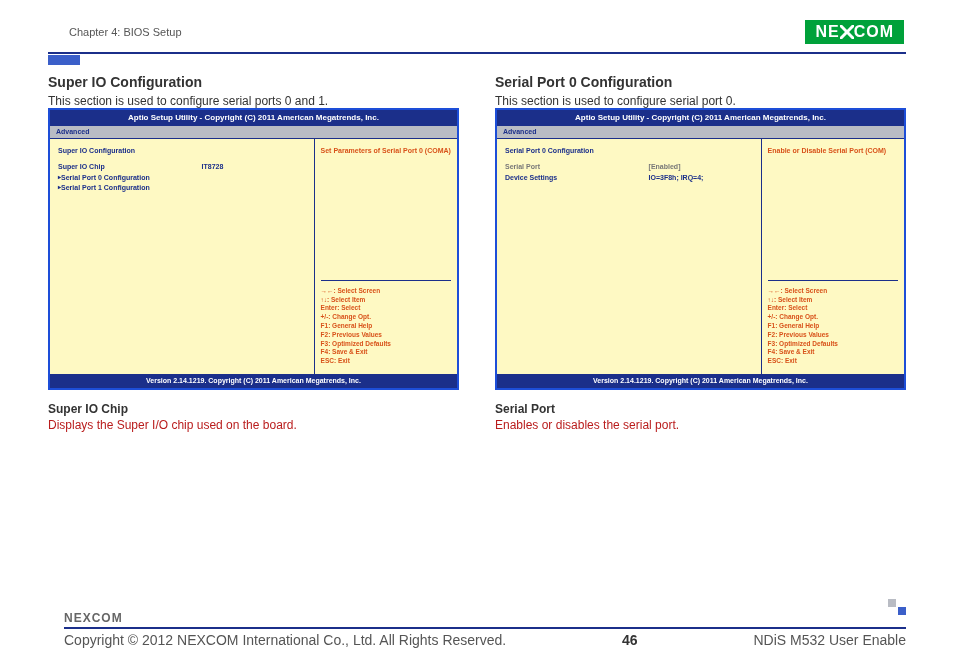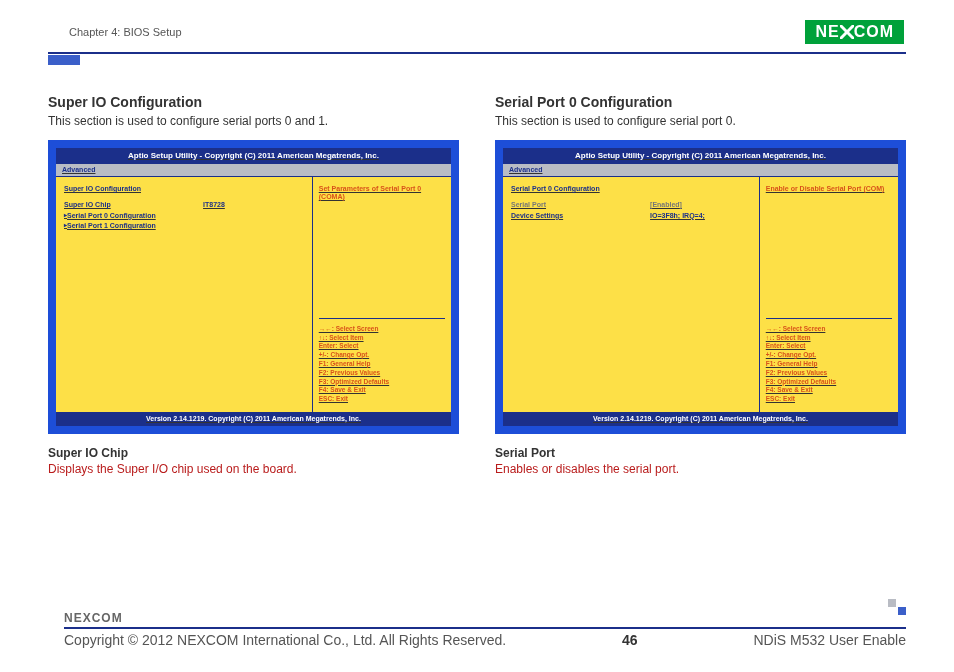--- a/index.html
+++ b/index.html
@@ -44,40 +44,38 @@
     position: absolute;
     left: 48px;
     top: 55px;
     width: 32px;
     height: 10px;
     background: #3b5fc9;
   }
   .columns {
     display: flex;
     gap: 36px;
-    padding: 40px 48px 0 48px;
+    padding: 20px 48px 0 48px;
   }
   .col { flex: 1; }
   h2.section-title {
     font-size: 14px;
     font-weight: bold;
     color: #333;
     margin-bottom: 4px;
   }
   .section-desc {
     font-size: 12px;
     color: #333;
-    margin-bottom: 12px;
   }
   .bios-window {
-    border: 8px solid #1d4ed8;
-    background: #fde047;
+    border: 2px solid #1d4ed8;
+    background: #fef9c3;
     font-size: 7px;
     line-height: 1.2;
-    text-decoration: underline;
   }
   .bios-titlebar {
     background: #1b2f8a;
     color: #fff;
     text-align: center;
     font-weight: bold;
     padding: 3px 4px;
     font-size: 8px;
   }
   .bios-tabrow {

